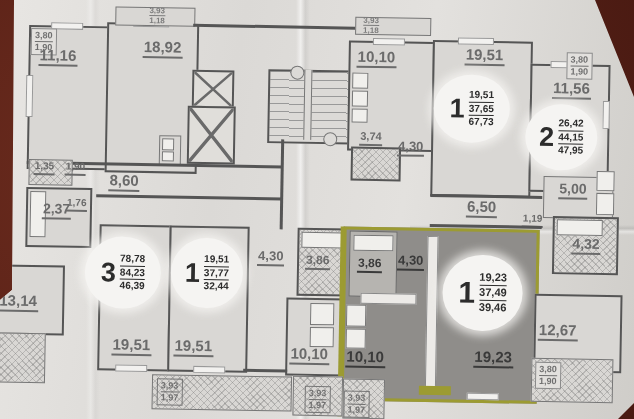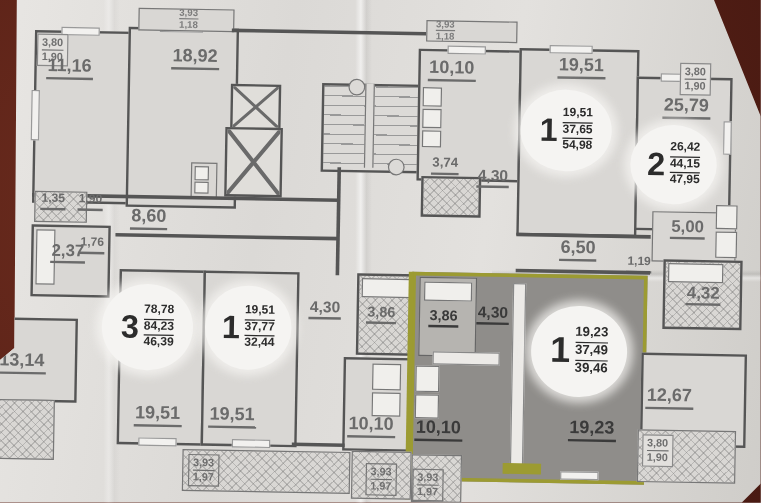--- a/index.html
+++ b/index.html
@@ -119,32 +119,32 @@
     <span class="lbl" style="left:396px;top:138px;font-size:13px">4,30</span>
 
     <div class="room" style="left:430px;top:38px;width:96px;height:152px"></div>
     <div class="win" style="left:455px;top:35px;width:34px;height:5px"></div>
     <span class="lbl" style="left:462px;top:44px;font-size:15px">19,51</span>
     <div class="badge" style="left:432px;top:72px;width:76px;height:68px">
       <span class="num">1</span>
       <span class="vals">
         <i>19,51</i>
         <i>37,65</i>
-        <i>54,98</i>
+        <i>67,73</i>
       </span>
     </div>
 
     <div class="room" style="left:528px;top:60px;width:76px;height:124px"></div>
     <div class="win" style="left:548px;top:57px;width:30px;height:5px"></div>
     <div class="win" style="left:601px;top:96px;width:5px;height:26px"></div>
     <div class="dimbox" style="left:564px;top:48px">
       <span>3,80</span>
       <span>1,90</span>
     </div>
-    <span class="lbl" style="left:550px;top:76px;font-size:15px">25,79</span>
+    <span class="lbl" style="left:550px;top:76px;font-size:15px">11,56</span>
     <div class="badge" style="left:524px;top:100px;width:72px;height:66px">
       <span class="num">2</span>
       <span class="vals">
         <i>26,42</i>
         <i>44,15</i>
         <i>47,95</i>
       </span>
     </div>
 
     <div class="room thin" style="left:543px;top:172px;width:68px;height:40px"></div>

